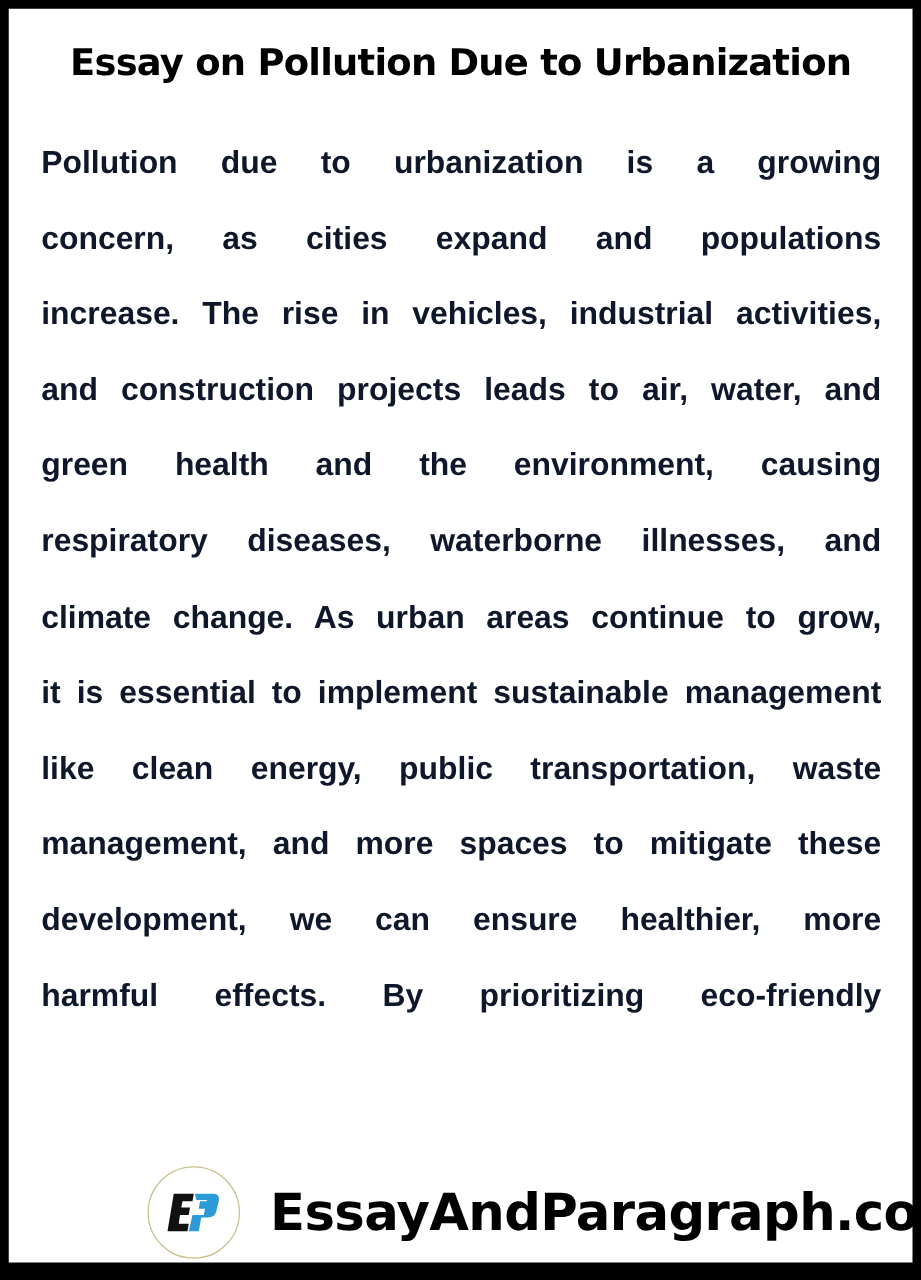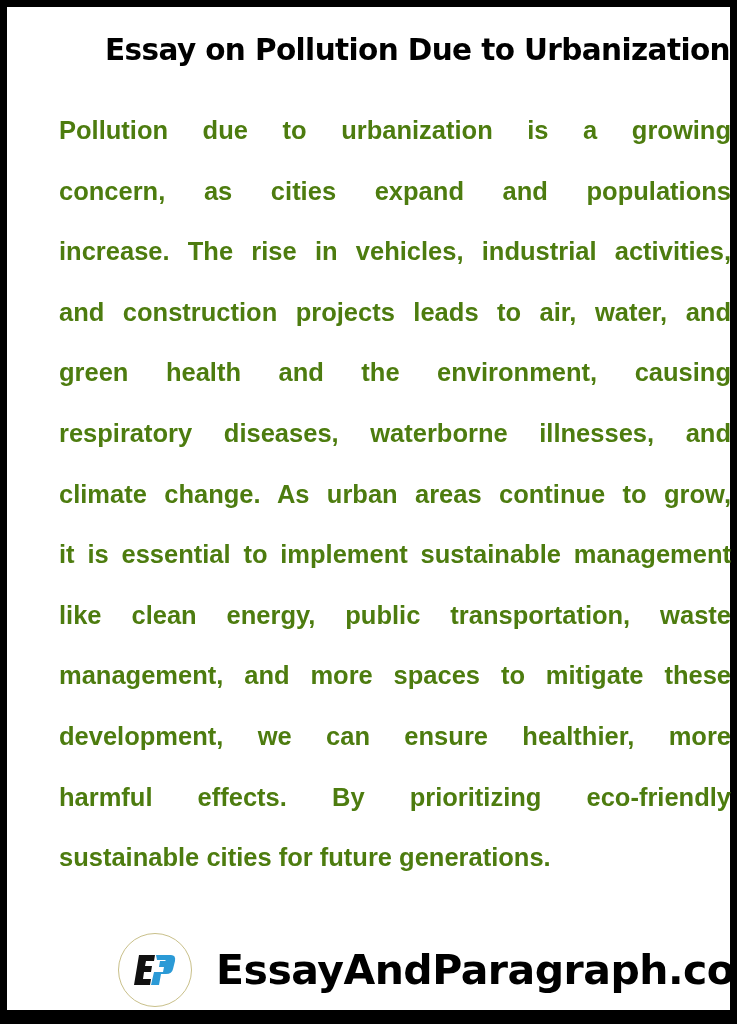--- a/index.html
+++ b/index.html
@@ -1,21 +1,21 @@
 <!DOCTYPE html>
 <html><head>
 <meta charset="utf-8">
 <style>
   html, body { margin: 0; padding: 0; }
   body { width: 737px; height: 1024px; background: #000; position: relative; overflow: hidden; }
   .page { position: absolute; left: 7px; top: 7px; width: 723px; height: 1003px; background: #fff; }
-  .title { position: absolute; left: 0; top: 26px; width: 723px; text-align: right;
+  .title { position: absolute; left: 0; top: 26px; width: 723px; text-align: center;
     font-family: "DejaVu Sans", sans-serif; font-weight: bold; font-size: 29.5px; color: #000; letter-spacing: -0.6px; white-space: nowrap; }
   .body-text { position: absolute; left: 26px; top: 93px; width: 672px;
-    font-family: "Liberation Sans", sans-serif; font-weight: bold; font-size: 25.5px; line-height: 60.6px; color: #4d7c0f; margin-left: 26px; }
+    font-family: "Liberation Sans", sans-serif; font-weight: bold; font-size: 25.5px; line-height: 60.6px; color: #0f172a; }
   .line { display: block; text-align: justify; text-align-last: justify; white-space: nowrap; height: 60.6px; }
   .line.last { text-align-last: left; }
   .footer { position: absolute; left: 111px; top: 924px; height: 78px; display: flex; align-items: center; }
   .logo { width: 72px; height: 72px; border: 1.5px solid #c9c08a; border-radius: 50%; background:#fff; display:flex; align-items:center; justify-content:center; }
   .site { margin-left: 24px; font-family: "DejaVu Sans", sans-serif; font-weight: bold; font-size: 41px; color: #000; letter-spacing: -0.5px; }
 </style>
 </head>
 <body>
 
 <div class="page">
@@ -27,21 +27,20 @@
     <span class="line">increase. The rise in vehicles, industrial activities,</span>
     <span class="line">and construction projects leads to air, water, and</span>
     <span class="line">green health and the environment, causing</span>
     <span class="line">respiratory diseases, waterborne illnesses, and</span>
     <span class="line">climate change. As urban areas continue to grow,</span>
     <span class="line">it is essential to implement sustainable management</span>
     <span class="line">like clean energy, public transportation, waste</span>
     <span class="line">management, and more spaces to mitigate these</span>
     <span class="line">development, we can ensure healthier, more</span>
     <span class="line">harmful effects. By prioritizing eco-friendly</span>
-    <span class="line last">sustainable cities for future generations.</span>
   </div>
 
   <div class="footer">
     <div class="logo">
       <svg width="44" height="34" viewBox="0 0 44 34">
         <path d="M6 2 L22 2 L21 8 L13 8 L12 13 L19 13 L18 19 L11 19 L10 26 L18 26 L17 32 L1 32 Z" fill="#111"></path>
         <path d="M23 2 L38 2 Q43 2 42 8 L40 16 Q39 21 33 21 L28 21 L26 32 L18 32 L21 19 L30 19 L31 14 L26 14 L27 8 L32 8 L33 7 L24 7 Z" fill="#2b9ad6"></path>
       </svg>
     </div>
     <div class="site">EssayAndParagraph.com</div>

